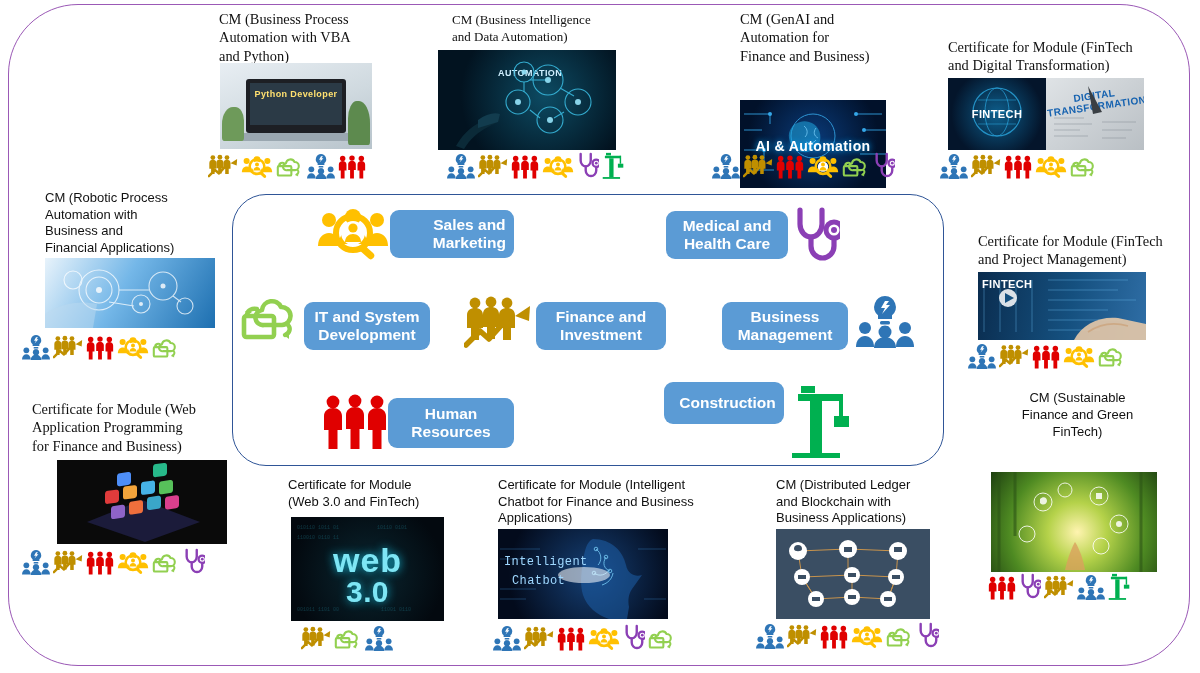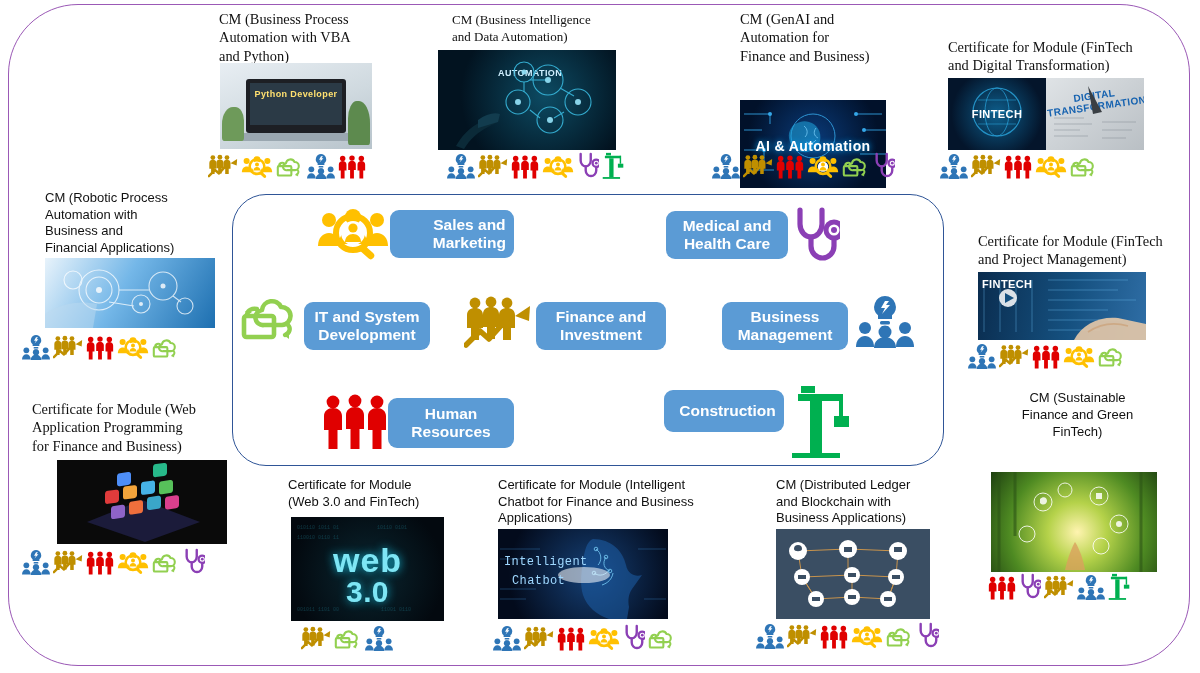--- a/index.html
+++ b/index.html
@@ -164,21 +164,21 @@
     </g>
   </svg>
 </div>
 <div class="pill" style="left:388px;top:398px;width:126px;height:50px;">
   <span>
     <span>Human</span><br>
     <span>Resources</span>
   </span>
 </div>
 
-<div class="pill" style="left:664px;top:390px;width:120px;height:42px;padding-left:15px;">
+<div class="pill" style="left:664px;top:382px;width:120px;height:42px;padding-left:15px;">
   <span>Construction</span>
 </div>
 <div class="cicon" style="left:790px;top:384px;">
   <svg width="72" height="74" viewBox="0 0 72 74">
     <g fill="#00b050">
       <path d="M8 10h44v7H8z"></path>
       <path d="M11 2h14v7H11z"></path>
       <path d="M20 17h12v52H20z"></path>
       <path d="M2 69h48v5H2z"></path>
       <rect x="49" y="10" width="4" height="22"></rect>

